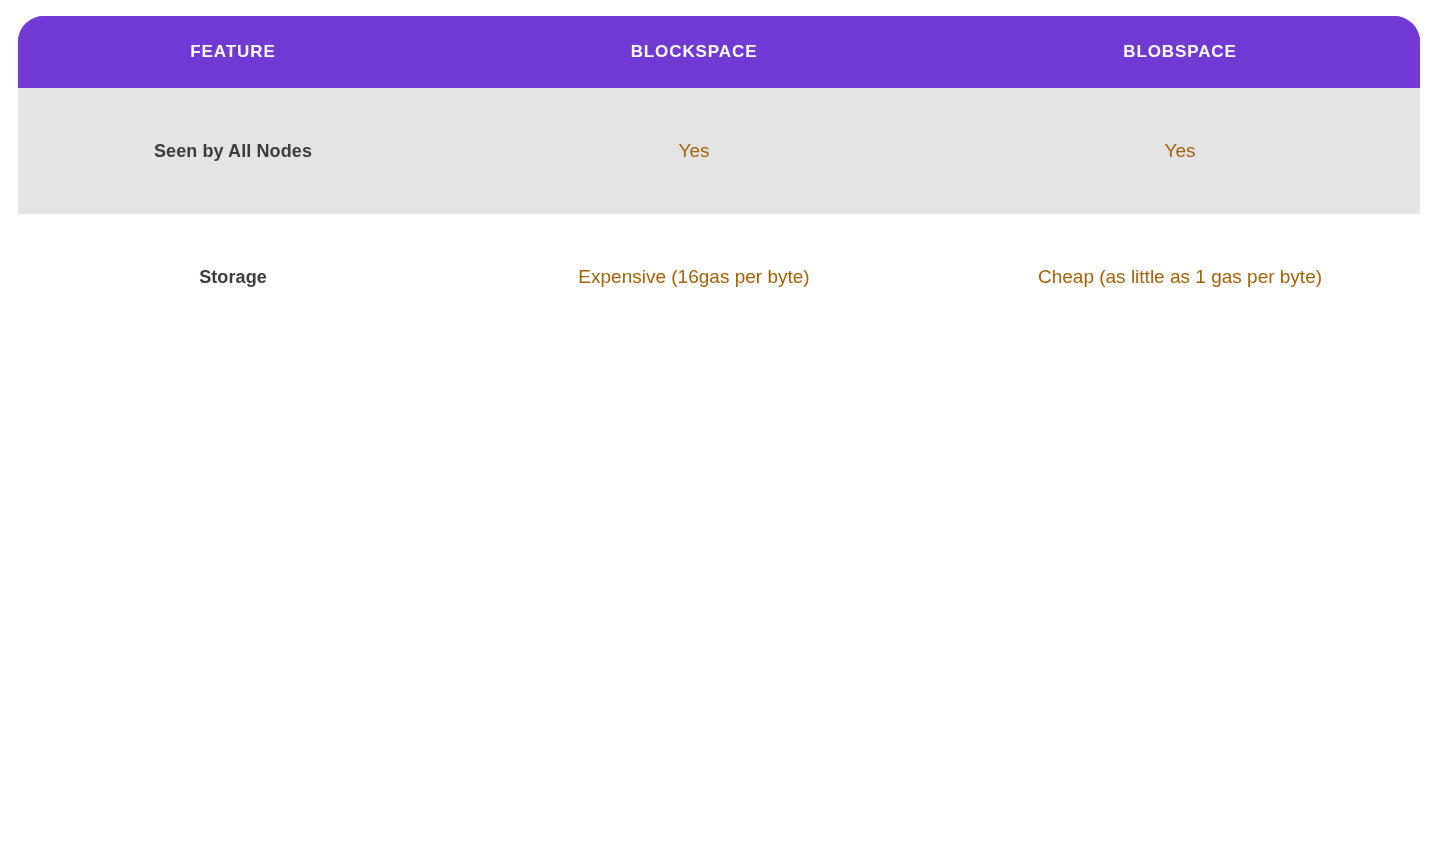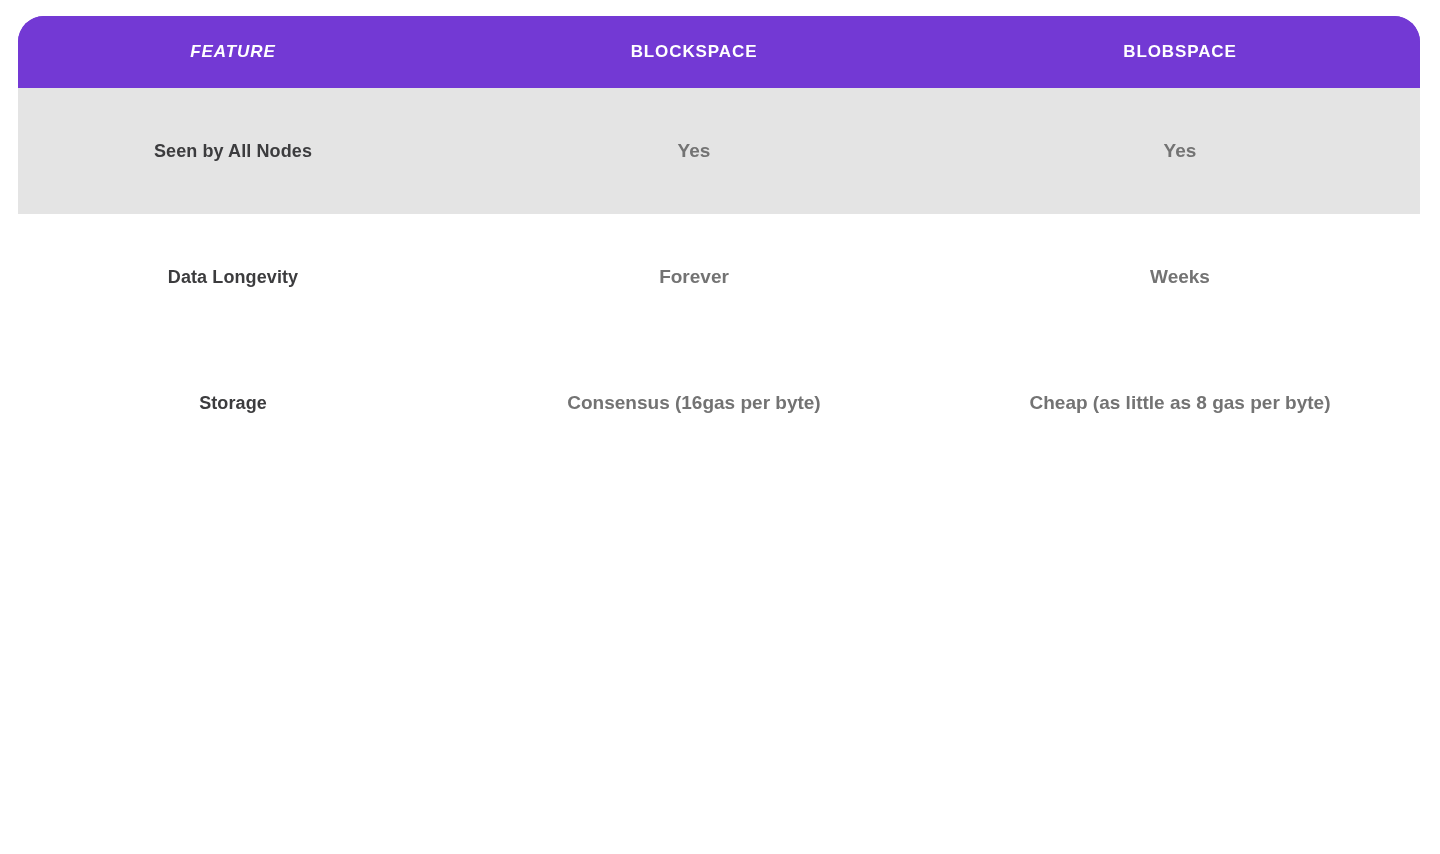--- a/index.html
+++ b/index.html
@@ -47,21 +47,20 @@
     font-size: 17px;
     letter-spacing: 0.9px;
     color: #ffffff;
     text-align: center;
     vertical-align: middle;
     text-transform: uppercase;
     background: #7339d4;
   }
   .table-head th.col-feature {
     border-top-left-radius: 26px;
-    font-style: italic;
   }
   .table-head th.col-blobspace {
     border-top-right-radius: 26px;
   }
 
   
   .table-body tr {
     height: 126px;
     padding-left: 36px;
   }
@@ -70,22 +69,22 @@
   }
   .table-body tr.row-plain {
     background: #ffffff;
   }
   .table-body td {
     padding: 0 12px;
     margin: 0;
     text-align: center;
     vertical-align: middle;
     font-size: 19px;
-    color: #737373;
-    font-weight: 700;
+    color: #a16207;
+    font-weight: 400;
     line-height: 1.35;
   }
   .table-body td.cell-feature {
     font-weight: 700;
     font-size: 18px;
     color: #3c3c3e;
     letter-spacing: 0.1px;
   }
 
   
@@ -109,31 +108,26 @@
     </thead>
 
     <tbody class="table-body">
 
       <tr class="row-shaded">
         <td class="cell-feature col-feature">Seen by All Nodes</td>
         <td class="cell-value col-blockspace">Yes</td>
         <td class="cell-value col-blobspace">Yes</td>
       </tr>
 
-      <tr class="row-plain">
-        <td class="cell-feature col-feature">Data Longevity</td>
-        <td class="cell-value col-blockspace">Forever</td>
-        <td class="cell-value col-blobspace">Weeks</td>
-      </tr>
 
 
 
 
       <tr class="row-plain">
         <td class="cell-feature col-feature">Storage</td>
-        <td class="cell-value col-blockspace">Consensus (16gas per byte)</td>
-        <td class="cell-value col-blobspace">Cheap (as little as 8 gas per byte)</td>
+        <td class="cell-value col-blockspace">Expensive (16gas per byte)</td>
+        <td class="cell-value col-blobspace">Cheap (as little as 1 gas per byte)</td>
       </tr>
 
     </tbody>
   </table>
 
 </div>
 
 </body></html>

